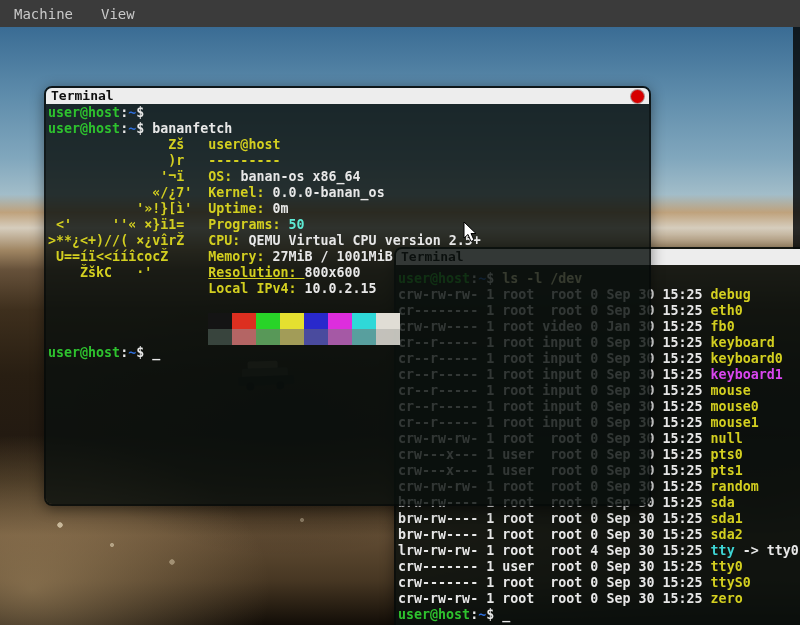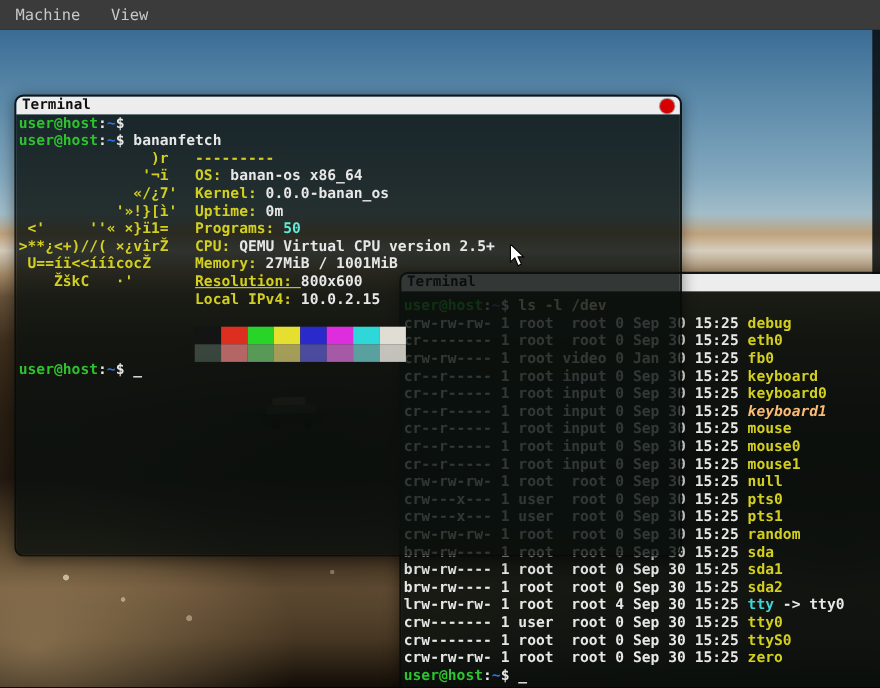--- a/index.html
+++ b/index.html
@@ -28,21 +28,21 @@
   .vignette-right{position:absolute;right:0;top:0;width:7px;height:225px;background:rgba(8,10,12,.85);}
   
   .truck{position:absolute;left:238px;top:334px;width:56px;height:30px;transform:rotate(-2deg);opacity:.95;}
   .truck .load{position:absolute;left:10px;top:0;width:30px;height:8px;background:#4a4233;border-radius:2px;}
   .truck .cab{position:absolute;left:4px;top:7px;width:46px;height:10px;background:#2e2921;border-radius:2px;}
   .truck .body{position:absolute;left:0;top:15px;width:56px;height:9px;background:#15120d;border-radius:2px;}
   .truck .w1,.truck .w2{position:absolute;top:21px;width:8px;height:8px;border-radius:50%;background:#0a0908;}
   .truck .w1{left:8px;} .truck .w2{left:38px;}
   
   .window{position:absolute;border:2px solid rgba(6,10,9,.9);box-shadow:0 3px 14px rgba(0,0,0,.45);
-          border-radius:8px;box-sizing:border-box;}
+          border-radius:8px;box-sizing:border-box;margin-left:31px;}
   .t1{left:13px;top:86px;width:607px;height:420px;z-index:3;}
   .t2{left:363px;top:247px;width:470px;height:400px;z-index:2;}
   .titlebar{position:relative;height:16px;background:#ededed;display:flex;align-items:center;
             padding:0 5px;border-radius:6px 6px 0 0;}
   .titlebar .title{font:bold 13px/16px "DejaVu Sans Mono",monospace;color:#101010;}
   .close{margin-left:auto;width:13px;height:13px;border-radius:50%;background:#d60000;
          box-shadow:0 0 0 1px rgba(90,0,0,.4);}
   .tbody{position:absolute;left:0;right:0;top:16px;bottom:0;background:rgba(10,16,14,.82);
          border-radius:0 0 6px 6px;overflow:hidden;padding:1px 0 0 2px;}
   .t2 .tbody{padding-top:6px;}
@@ -77,21 +77,21 @@
     <div class="titlebar">
       <span class="title">Terminal</span>
     </div>
     <div class="tbody" id="t2-body">
         <div class="line"><span style="color: rgb(46, 194, 46);">user@host</span><span style="color: rgb(231, 231, 231);">:</span><span style="color: rgb(46, 111, 221);">~</span><span style="color: rgb(231, 231, 231);">$ </span><span style="color: #fef9c3;">ls -l /dev</span></div>
         <div class="line"><span style="color: rgb(231, 231, 231);">crw-rw-rw- 1 root  root 0 Sep 30 15:25 </span><span style="color: rgb(211, 207, 32);">debug</span></div>
         <div class="line"><span style="color: rgb(231, 231, 231);">cr-------- 1 root  root 0 Sep 30 15:25 </span><span style="color: rgb(211, 207, 32);">eth0</span></div>
         <div class="line"><span style="color: rgb(231, 231, 231);">crw-rw---- 1 root video 0 Jan 30 15:25 </span><span style="color: rgb(211, 207, 32);">fb0</span></div>
         <div class="line"><span style="color: rgb(231, 231, 231);">cr--r----- 1 root input 0 Sep 30 15:25 </span><span style="color: rgb(211, 207, 32);">keyboard</span></div>
         <div class="line"><span style="color: rgb(231, 231, 231);">cr--r----- 1 root input 0 Sep 30 15:25 </span><span style="color: rgb(211, 207, 32);">keyboard0</span></div>
-        <div class="line"><span style="color: rgb(231, 231, 231);">cr--r----- 1 root input 0 Sep 30 15:25 </span><span style="color: #fdba74; font-style: italic;">keyboard1</span></div>
+        <div class="line"><span style="color: rgb(231, 231, 231);">cr--r----- 1 root input 0 Sep 30 15:25 </span><span style="color: #d946ef;">keyboard1</span></div>
         <div class="line"><span style="color: rgb(231, 231, 231);">cr--r----- 1 root input 0 Sep 30 15:25 </span><span style="color: rgb(211, 207, 32);">mouse</span></div>
         <div class="line"><span style="color: rgb(231, 231, 231);">cr--r----- 1 root input 0 Sep 30 15:25 </span><span style="color: rgb(211, 207, 32);">mouse0</span></div>
         <div class="line"><span style="color: rgb(231, 231, 231);">cr--r----- 1 root input 0 Sep 30 15:25 </span><span style="color: rgb(211, 207, 32); text-align: center;">mouse1</span></div>
         <div class="line"><span style="color: rgb(231, 231, 231);">crw-rw-rw- 1 root  root 0 Sep 30 15:25 </span><span style="color: rgb(211, 207, 32);">null</span></div>
         <div class="line"><span style="color: rgb(231, 231, 231);">crw---x--- 1 user  root 0 Sep 30 15:25 </span><span style="color: rgb(211, 207, 32);">pts0</span></div>
         <div class="line"><span style="color: rgb(231, 231, 231);">crw---x--- 1 user  root 0 Sep 30 15:25 </span><span style="color: rgb(211, 207, 32);">pts1</span></div>
         <div class="line"><span style="color: rgb(231, 231, 231);">crw-rw-rw- 1 root  root 0 Sep 30 15:25 </span><span style="color: rgb(211, 207, 32);">random</span></div>
         <div class="line"><span style="color: rgb(231, 231, 231);">brw-rw---- 1 root  root 0 Sep 30 15:25 </span><span style="color: rgb(211, 207, 32);">sda</span></div>
         <div class="line"><span style="color: rgb(231, 231, 231);">brw-rw---- 1 root  root 0 Sep 30 15:25 </span><span style="color: rgb(211, 207, 32);">sda1</span></div>
         <div class="line"><span style="color: rgb(231, 231, 231);">brw-rw---- 1 root  root 0 Sep 30 15:25 </span><span style="color: rgb(211, 207, 32);">sda2</span></div>
@@ -104,20 +104,21 @@
   </div>
 
   <div class="window t1">
     <div class="titlebar">
       <span class="title">Terminal</span>
       <span class="close"></span>
     </div>
     <div class="tbody" id="t1-body">
         <div class="line"><span style="color: rgb(46, 194, 46);">user@host</span><span style="color: rgb(231, 231, 231);">:</span><span style="color: rgb(46, 111, 221);">~</span><span style="color: rgb(231, 231, 231);">$ </span></div>
         <div class="line"><span style="color: rgb(46, 194, 46);">user@host</span><span style="color: rgb(231, 231, 231);">:</span><span style="color: rgb(46, 111, 221);">~</span><span style="color: rgb(231, 231, 231);">$ </span><span style="color: rgb(231, 231, 231);">bananfetch</span></div>
+        <div class="line"><span style="color: rgb(211, 207, 32);">               Zš   </span><span style="color: rgb(211, 207, 32);">user@host</span><span style="color: rgb(231, 231, 231);"></span></div>
         <div class="line"><span style="color: rgb(211, 207, 32);">               )r   </span><span style="color: rgb(211, 207, 32);">---------</span><span style="color: rgb(231, 231, 231);"></span></div>
         <div class="line"><span style="color: rgb(211, 207, 32);">              '¬ï   </span><span style="color: rgb(211, 207, 32);">OS: </span><span style="color: rgb(231, 231, 231);">banan-os x86_64</span></div>
         <div class="line"><span style="color: rgb(211, 207, 32);">             «/¿7'  </span><span style="color: rgb(211, 207, 32);">Kernel: </span><span style="color: rgb(231, 231, 231);">0.0.0-banan_os</span></div>
         <div class="line"><span style="color: rgb(211, 207, 32);">           '»!}[ì'  </span><span style="color: rgb(211, 207, 32);">Uptime: </span><span style="color: rgb(231, 231, 231);">0m</span></div>
         <div class="line"><span style="color: rgb(211, 207, 32);"> &lt;'     ''« ×}ï1=   </span><span style="color: rgb(211, 207, 32);">Programs: </span><span style="color: #5eead4;">50</span></div>
         <div class="line"><span style="color: rgb(211, 207, 32);">&gt;**¿&lt;+)//( ×¿vîrŽ   </span><span style="color: rgb(211, 207, 32);">CPU: </span><span style="color: rgb(231, 231, 231);">QEMU Virtual CPU version 2.5+</span></div>
         <div class="line"><span style="color: rgb(211, 207, 32);"> U==íï&lt;&lt;ííîcocŽ     </span><span style="color: rgb(211, 207, 32);">Memory: </span><span style="color: rgb(231, 231, 231);">27MiB / 1001MiB</span></div>
         <div class="line"><span style="color: rgb(211, 207, 32);">    ŽškC   ·'       </span><span style="color: rgb(211, 207, 32); text-decoration: underline;">Resolution: </span><span style="color: rgb(231, 231, 231);">800x600</span></div>
         <div class="line"><span style="color: rgb(211, 207, 32);">                    </span><span style="color: rgb(211, 207, 32);">Local IPv4: </span><span style="color: rgb(231, 231, 231);">10.0.2.15</span></div>
         <div class="line"></div>

